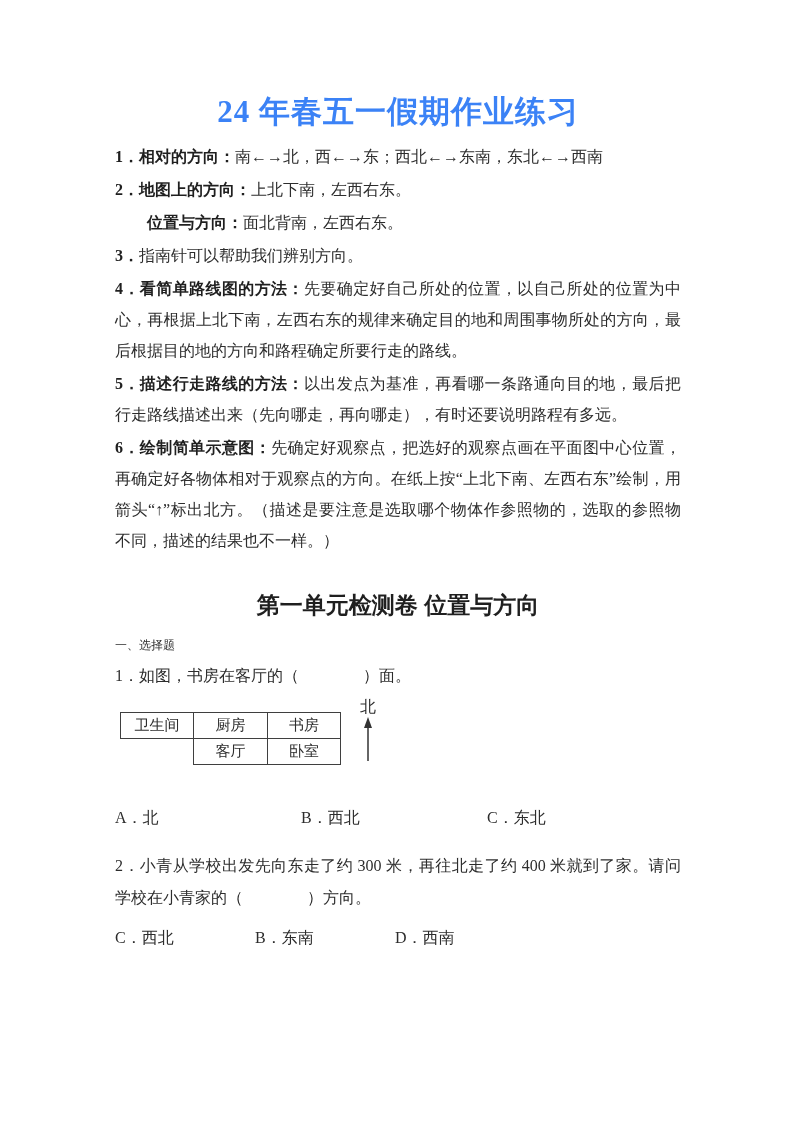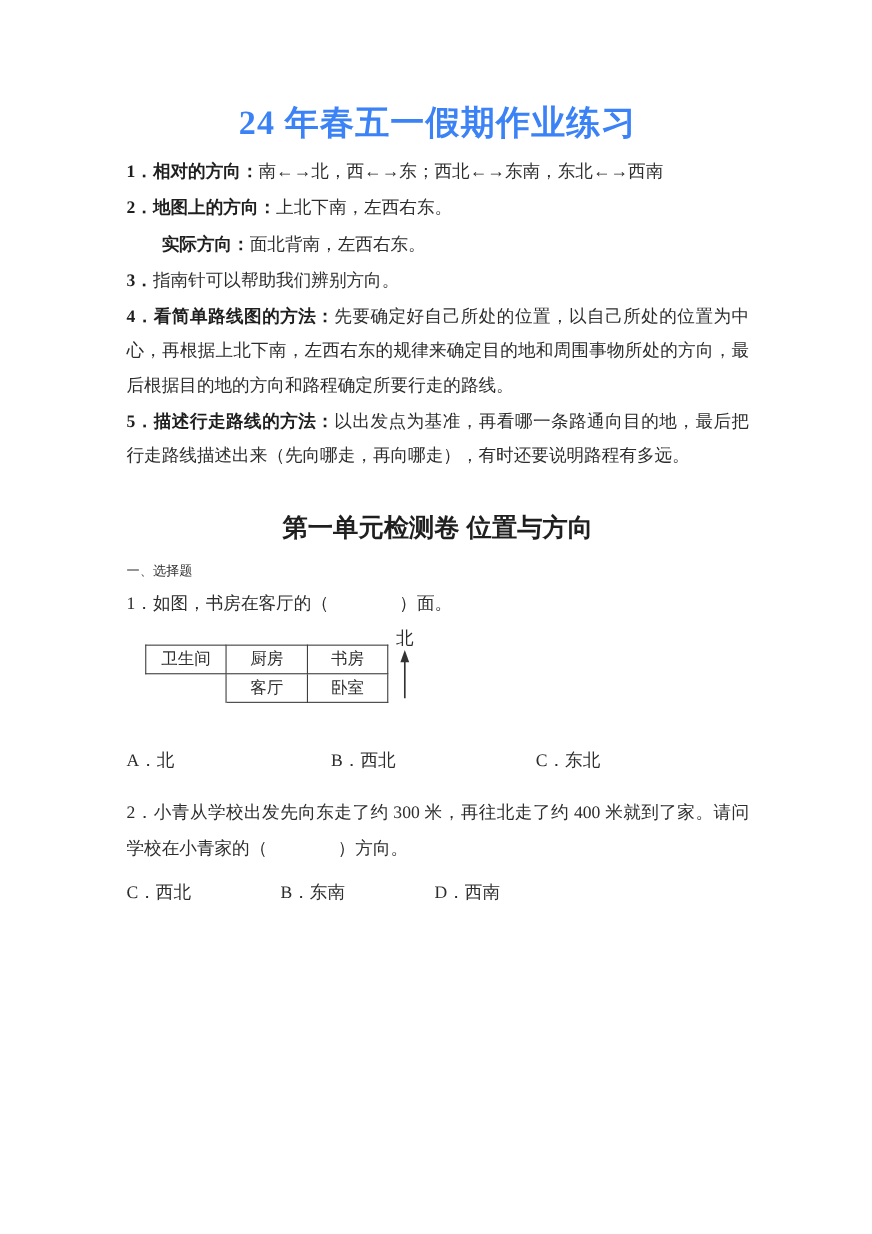--- a/index.html
+++ b/index.html
@@ -61,21 +61,21 @@
   }
   .q1-text { }
   .q2-text { margin-top: 16px; }
   .q1-figure {
     position: relative;
     height: 74px;
     margin-top: 4px;
   }
   .floorplan {
     position: absolute;
-    left: 17px;
+    left: 5px;
     top: 16px;
     border-collapse: collapse;
     font-size: 15px;
     color: #2d2d2d;
   }
   .floorplan td {
     border: 1px solid #3f3f3f;
     text-align: center;
     padding: 0;
     height: 25px;
@@ -115,24 +115,25 @@
 <body>
 
 <div class="page">
 
   <h1 class="doc-title">24 年春五一假期作业练习</h1>
 
 
   <div class="k-list">
     <p class="kitem"><b>1．</b><b>相对的方向：</b><span>南←→北，西←→东；西北←→东南，东北←→西南</span></p>
     <p class="kitem"><b>2．</b><b>地图上的方向：</b><span>上北下南，左西右东。</span></p>
-    <p class="kitem sub"><b>实际方向：</b><span>面北背南，左西右东。</span></p>
+    <p class="kitem sub"><b>位置与方向：</b><span>面北背南，左西右东。</span></p>
     <p class="kitem"><b>3．</b><span>指南针可以帮助我们辨别方向。</span></p>
     <p class="kitem"><b>4．</b><b>看简单路线图的方法：</b><span>先要确定好自己所处的位置，以自己所处的位置为中心，再根据上北下南，左西右东的规律来确定目的地和周围事物所处的方向，最后根据目的地的方向和路程确定所要行走的路线。</span></p>
     <p class="kitem"><b>5．</b><b>描述行走路线的方法：</b><span>以出发点为基准，再看哪一条路通向目的地，最后把行走路线描述出来（先向哪走，再向哪走），有时还要说明路程有多远。</span></p>
+    <p class="kitem"><b>6．</b><b>绘制简单示意图：</b><span>先确定好观察点，把选好的观察点画在平面图中心位置，再确定好各物体相对于观察点的方向。在纸上按“上北下南、左西右东”绘制，用箭头“↑”标出北方。（描述是要注意是选取哪个物体作参照物的，选取的参照物不同，描述的结果也不一样。）</span></p>
   </div>
 
   <h2 class="sec-heading t-heading">第一单元检测卷 位置与方向</h2>
 
   <div class="section-label">一、选择题</div>
 
   <p class="q-text q1-text">1．如图，书房在客厅的（　　　　）面。</p>
 
   <div class="q1-figure">
     <table class="floorplan">

